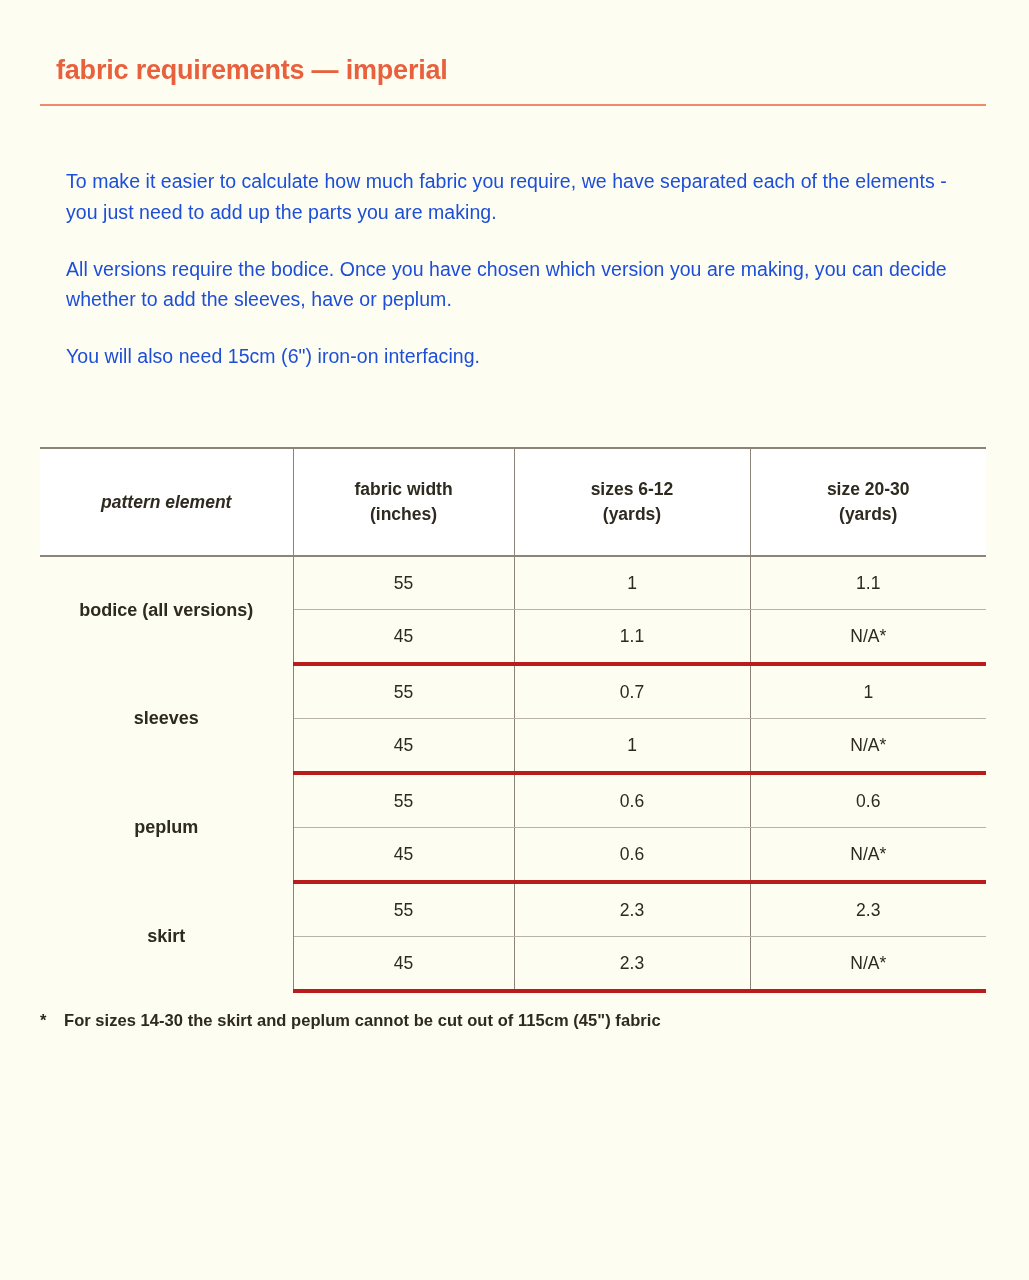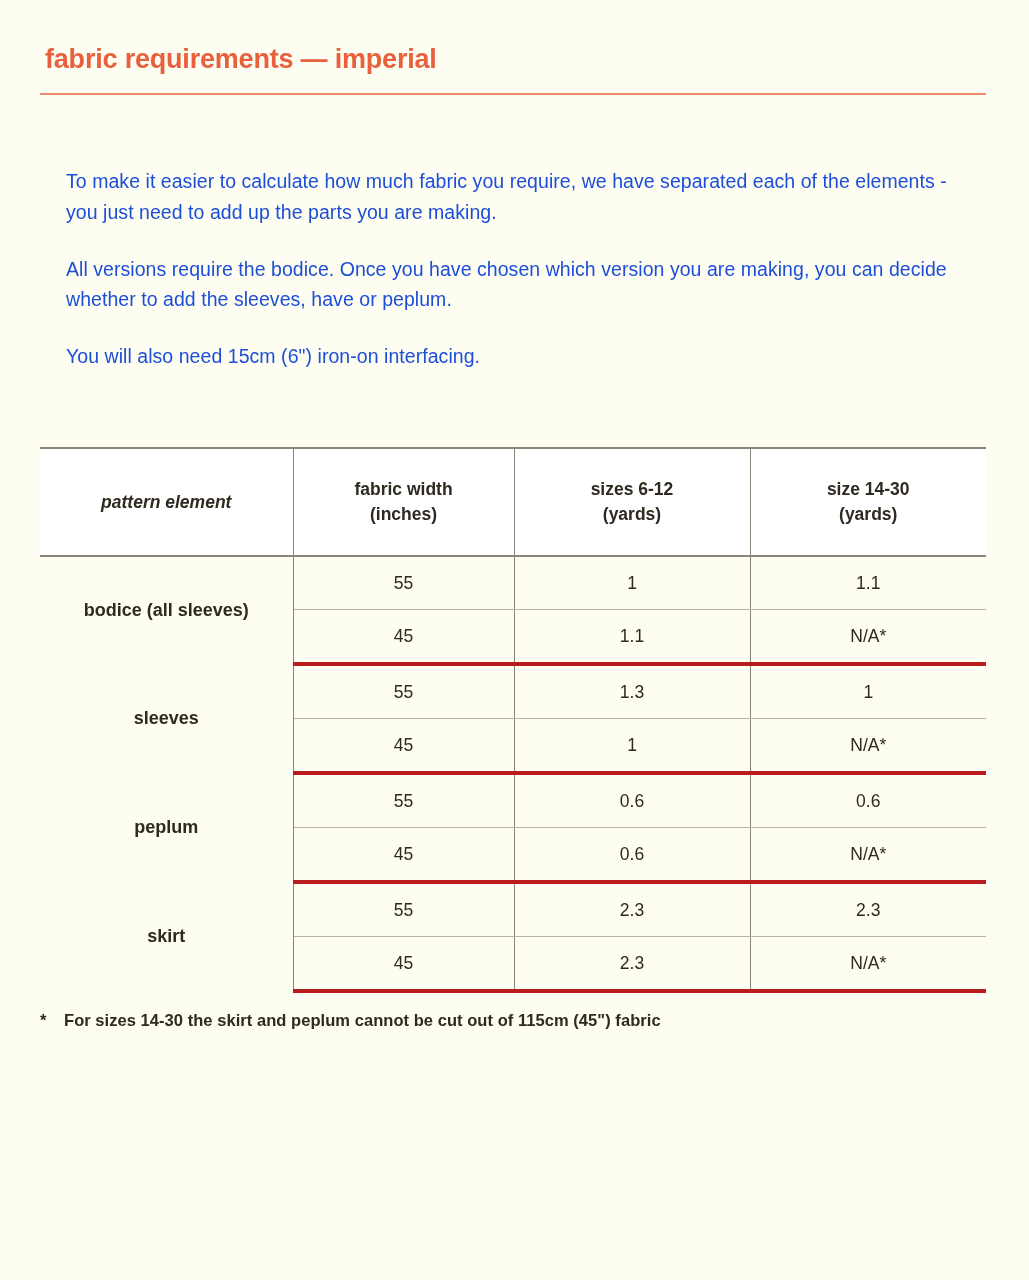--- a/index.html
+++ b/index.html
@@ -22,21 +22,21 @@
   }
 
   
   .title-block {
     position: absolute;
     left: 40px;
     top: 38px;
     width: 946px;
   }
   .doc-title {
-    margin: 5px;
+    margin: 16px;
     font-size: 27px;
     font-weight: bold;
     letter-spacing: -0.2px;
     color: #e8603c;
     line-height: 1.25;
   }
   .title-rule {
     margin-top: 16px;
     height: 2px;
     width: 946px;
@@ -182,41 +182,41 @@
           </th>
           <th class="th-width">
             <span>fabric width</span><br>
             <span>(inches)</span>
           </th>
           <th class="th-s612">
             <span>sizes 6-12</span><br>
             <span>(yards)</span>
           </th>
           <th class="th-s1430">
-            <span>size 14-30</span><br>
+            <span>size 20-30</span><br>
             <span>(yards)</span>
           </th>
         </tr>
       </thead>
       <tbody id="table-body">
           <tr class="sub-first">
-            <td class="lbl" rowspan="2">bodice (all sleeves)</td>
+            <td class="lbl" rowspan="2">bodice (all versions)</td>
             <td class="v-width">55</td>
             <td class="v-s612">1</td>
             <td class="v-s1430">1.1</td>
           </tr>
           <tr class="group-last">
             <td class="v-width">45</td>
             <td class="v-s612">1.1</td>
             <td class="v-s1430">N/A*</td>
           </tr>
           <tr class="sub-first">
             <td class="lbl" rowspan="2">sleeves</td>
             <td class="v-width">55</td>
-            <td class="v-s612">1.3</td>
+            <td class="v-s612">0.7</td>
             <td class="v-s1430">1</td>
           </tr>
           <tr class="group-last">
             <td class="v-width">45</td>
             <td class="v-s612">1</td>
             <td class="v-s1430">N/A*</td>
           </tr>
           <tr class="sub-first">
             <td class="lbl" rowspan="2">peplum</td>
             <td class="v-width">55</td>

